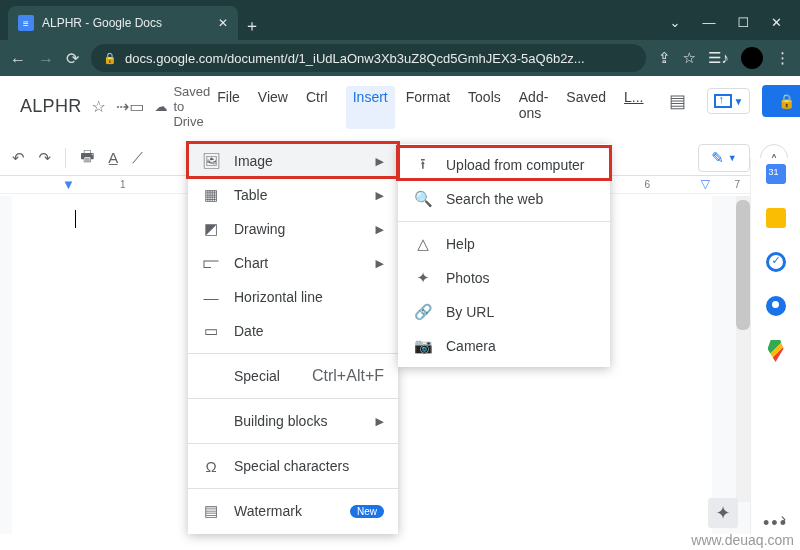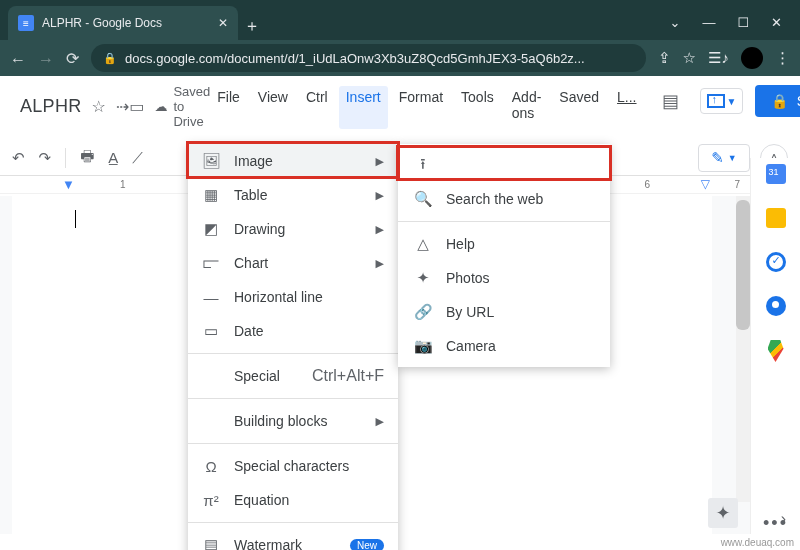--- a/index.html
+++ b/index.html
@@ -24,21 +24,21 @@
 .docs-head { height: 64px; display: flex; align-items: flex-start; padding: 8px 14px 0 10px; gap: 10px; border-bottom: 1px solid #fff; }
 .docs-logo { width: 36px; height: 46px; background: #4285f4; border-radius: 4px; position: relative; margin-top: 2px; }
 .docs-logo::before { content:''; position:absolute; left:8px; right:8px; top:14px; height:3px; background:#fff; box-shadow:0 6px 0 #fff, 0 12px 0 #fff; }
 .title-col { display:flex; flex-direction:row; }
 .title-row { display:flex; align-items:center; gap:10px; }
 .doc-title { font-size: 18px; color:#3c4043; letter-spacing:.3px; }
 .title-icons { display:flex; gap:10px; color:#5f6368; font-size:16px; align-items:center; }
 .saved { color:#5f6368; font-size:13px; display:flex; align-items:center; gap:6px; }
 .menu-row { display:flex; gap:4px; margin-top:2px;justify-content:space-between; }
 .menu-row span { font-size:14px; color:#3c4043; padding:3px 7px; cursor:pointer; border-radius:3px; }
-.menu-row .active { background:#e8f0fe; color:#1a73e8; }
+.menu-row .active { background:#e8f0fe; color:#1a73e8;margin-left:7px; }
 .head-right { margin-left:auto; display:flex; align-items:center; gap:12px; }
 .icon-btn { width:34px; height:34px; display:flex; align-items:center; justify-content:center; color:#5f6368; font-size:18px; cursor:pointer; }
 .present-btn { border:1px solid #dadce0; border-radius:4px; padding:5px 6px; display:flex; align-items:center; gap:2px; }
 .present-btn .sq { width:18px; height:14px; border:2px solid #1a73e8; position:relative; }
 .present-btn .sq::after { content:'↑'; position:absolute; left:3px; top:-3px; color:#1a73e8; font-size:11px; font-weight:bold; }
 .share-btn { background:#1a73e8; color:#fff; border-radius:4px; padding:8px 16px; font-size:14px; font-weight:500; display:flex; align-items:center; gap:8px; cursor:pointer; }
 .avatar { width:34px; height:34px; border-radius:50%; background: radial-gradient(circle at 50% 40%, #111 0 12px, #000 0); border:1px solid #333; }
 
 
 .toolbar { height:36px; border-bottom:1px solid #e0e0e0; display:flex; align-items:center; padding:0 12px; color:#5f6368; font-size:15px; gap:14px; }
@@ -83,21 +83,21 @@
 .menu1 .micon { width:18px; text-align:center; color:#5f6368; font-size:15px;}
 .menu1 .newb { background:#1a73e8;color:#fff;font-size:10px;border-radius:9px;padding:1px 7px;margin-left:auto;}
 .box-red1 { position:absolute; left:186px; top:141px; width:214px; height:38px; border:3px solid #d93025; z-index:7; pointer-events:none;}
 
 .menu2 { position:absolute; left:398px; top:144px; width:212px; background:#fff; box-shadow:0 2px 10px rgba(0,0,0,.25); font-size:14px; color:#3c4043; padding:4px 0; z-index:6;}
 .menu2 .mi { display:flex; align-items:center; height:34px; padding:0 16px; gap:14px; cursor:pointer;}
 .menu2 .micon { width:18px; text-align:center; color:#5f6368; font-size:15px;}
 .menu2 hr { border:none; border-top:1px solid #e0e0e0; margin:5px 0;}
 .box-red2 { position:absolute; left:396px; top:145px; width:216px; height:36px; border:3px solid #d93025; z-index:8; pointer-events:none;}
 
-.watermark { position:absolute; right:6px; bottom:2px; font-size:10px; color:#999; }
+.watermark { position:absolute; right:6px; bottom:2px; font-size:14px; color:#999; }
 .scroll-track { position:absolute; right:50px; top:196px; width:14px; bottom:48px; background:#f1f1f1;}
 .scroll-thumb { position:absolute; right:50px; top:200px; width:14px; height:130px; background:#c7c7c7; border-radius:6px;}
 </style>
 </head>
 <body>
 
 <div class="browser-top">
   <div class="tab">
     <span class="favicon">≡</span>
     <span>ALPHR - Google Docs</span>
@@ -249,36 +249,33 @@
   <div class="mi">
       <span class="micon"></span>
       <span>Building blocks</span>
       <span class="arr">▶</span>
     </div>
   <hr>
   <div class="mi">
       <span class="micon">Ω</span>
       <span>Special characters</span>
     </div>
-  <div class="mi">
-      <span class="micon">π²</span>
-      <span>Equation</span>
-    </div>
   <hr>
   <div class="mi">
       <span class="micon">▤</span>
       <span>Watermark</span>
       <span class="newb">New</span>
     </div>
 </div>
 <div class="box-red1"></div>
 
 <div class="menu2">
   <div class="mi">
       <span class="micon">⭱</span>
+      <span>Upload from computer</span>
     </div>
   <div class="mi">
       <span class="micon">🔍</span>
       <span>Search the web</span>
     </div>
   <hr>
   <div class="mi">
       <span class="micon">△</span>
       <span>Help</span>
     </div>

